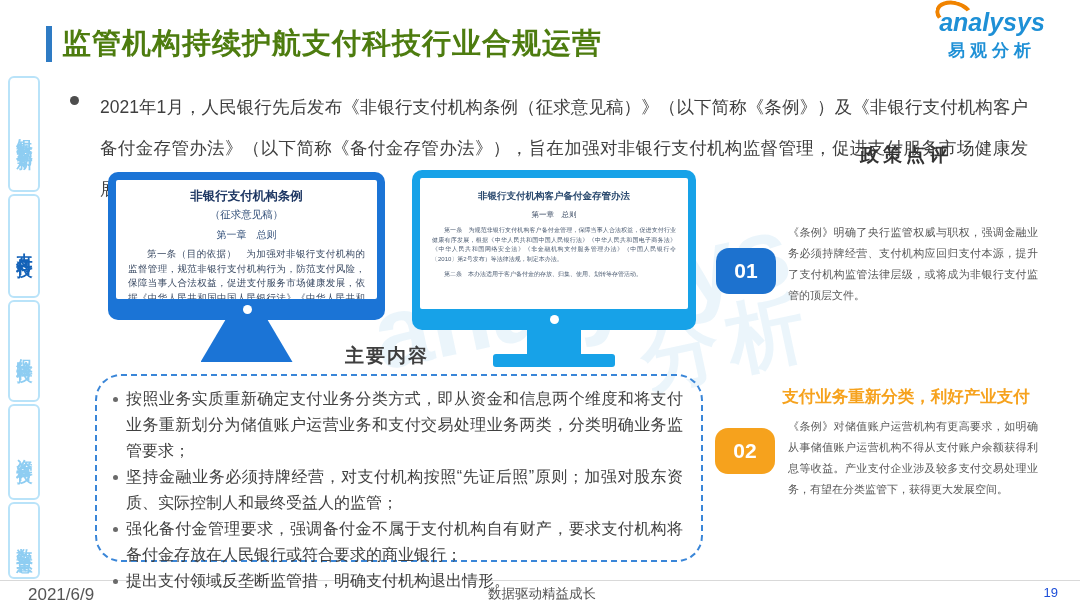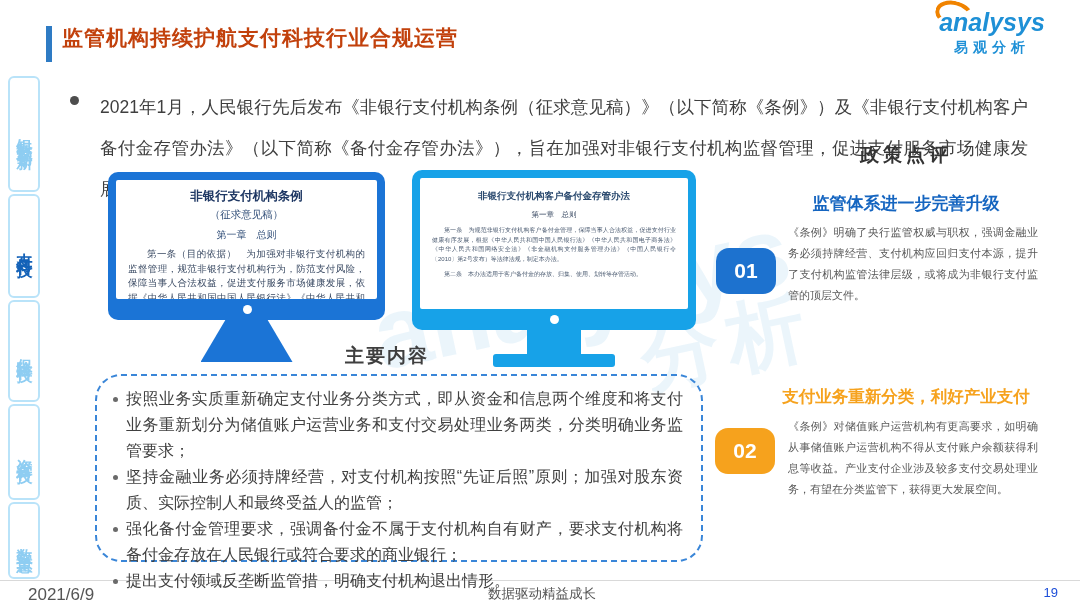--- a/index.html
+++ b/index.html
@@ -8,28 +8,28 @@
 
   
   .wm{position:absolute;z-index:0;font-weight:bold;pointer-events:none;}
   .wm-en{left:370px;top:235px;font-size:100px;color:rgba(62,160,220,0.10);transform:rotate(-12deg);}
   .wm-cn{left:640px;top:290px;font-size:78px;color:rgba(62,160,220,0.10);transform:rotate(-12deg);letter-spacing:10px;}
   .wm-arc{left:350px;top:250px;width:280px;height:190px;border:10px solid transparent;
           border-top-color:rgba(243,146,55,0.14);border-radius:50%;transform:rotate(18deg);}
 
   
   .title-bar{position:absolute;left:46px;top:26px;width:6px;height:36px;background:#2e7bc4;}
-  .page-title{position:absolute;left:62px;top:24px;font-size:21px;font-weight:bold;color:#c2410c;letter-spacing:1px;}
+  .page-title{position:absolute;left:62px;top:24px;font-size:29px;font-weight:bold;color:#4d7c0f;letter-spacing:1px;}
 
   .logo{position:absolute;right:18px;top:8px;width:140px;text-align:center;z-index:2;}
   .logo .brand-wrap{position:relative;display:inline-block;}
   .logo .brand{font-size:25px;font-weight:bold;color:#1e90d6;font-style:italic;letter-spacing:0;}
   .logo .swoosh{position:absolute;left:-4px;top:-7px;width:30px;height:18px;border:4px solid transparent;
                 border-top-color:#f08300;border-left-color:#f08300;border-radius:50%;transform:rotate(14deg);}
-  .logo .brand-cn{font-size:14px;font-weight:bold;color:#1e90d6;letter-spacing:5px;margin-top:2px;}
+  .logo .brand-cn{font-size:17px;font-weight:bold;color:#1e90d6;letter-spacing:5px;margin-top:2px;}
 
   
   .tab{position:absolute;left:8px;width:28px;border:2px solid #b9e3f9;border-radius:6px;background:#fff;
        color:#8ecdf2;writing-mode:vertical-rl;text-orientation:upright;display:flex;align-items:center;
        justify-content:center;font-size:16px;font-weight:bold;letter-spacing:3px;z-index:2;}
   .tab.active{color:#1462b8;}
 
   
   .intro-dot{position:absolute;left:70px;top:96px;width:9px;height:9px;border-radius:50%;background:#4d4d4d;z-index:1;}
   .intro-text{position:absolute;left:100px;top:87px;width:928px;font-size:17.5px;line-height:41px;
@@ -169,21 +169,20 @@
     </div>
     <div class="dbullet">
       <span class="dot"></span>
       <span class="txt">提出支付领域反垄断监管措，明确支付机构退出情形。</span>
     </div>
   </div>
 
   <div class="policy-header">政策点评</div>
 
   <div class="badge badge-01">01</div>
-  <div class="sec-head sec1-head">监管体系进一步完善升级</div>
   <div class="sec-body sec1-body">《条例》明确了央行监管权威与职权，强调金融业务必须持牌经营、支付机构应回归支付本源，提升了支付机构监管法律层级，或将成为非银行支付监管的顶层文件。</div>
 
   <div class="badge badge-02">02</div>
   <div class="sec-head sec2-head">支付业务重新分类，利好产业支付</div>
   <div class="sec-body sec2-body">《条例》对储值账户运营机构有更高要求，如明确从事储值账户运营机构不得从支付账户余额获得利息等收益。产业支付企业涉及较多支付交易处理业务，有望在分类监管下，获得更大发展空间。</div>
 
   <div class="footer-line"></div>
   <div class="footer-date">2021/6/9</div>
   <div class="footer-center">数据驱动精益成长</div>
   <div class="footer-page">19</div>

